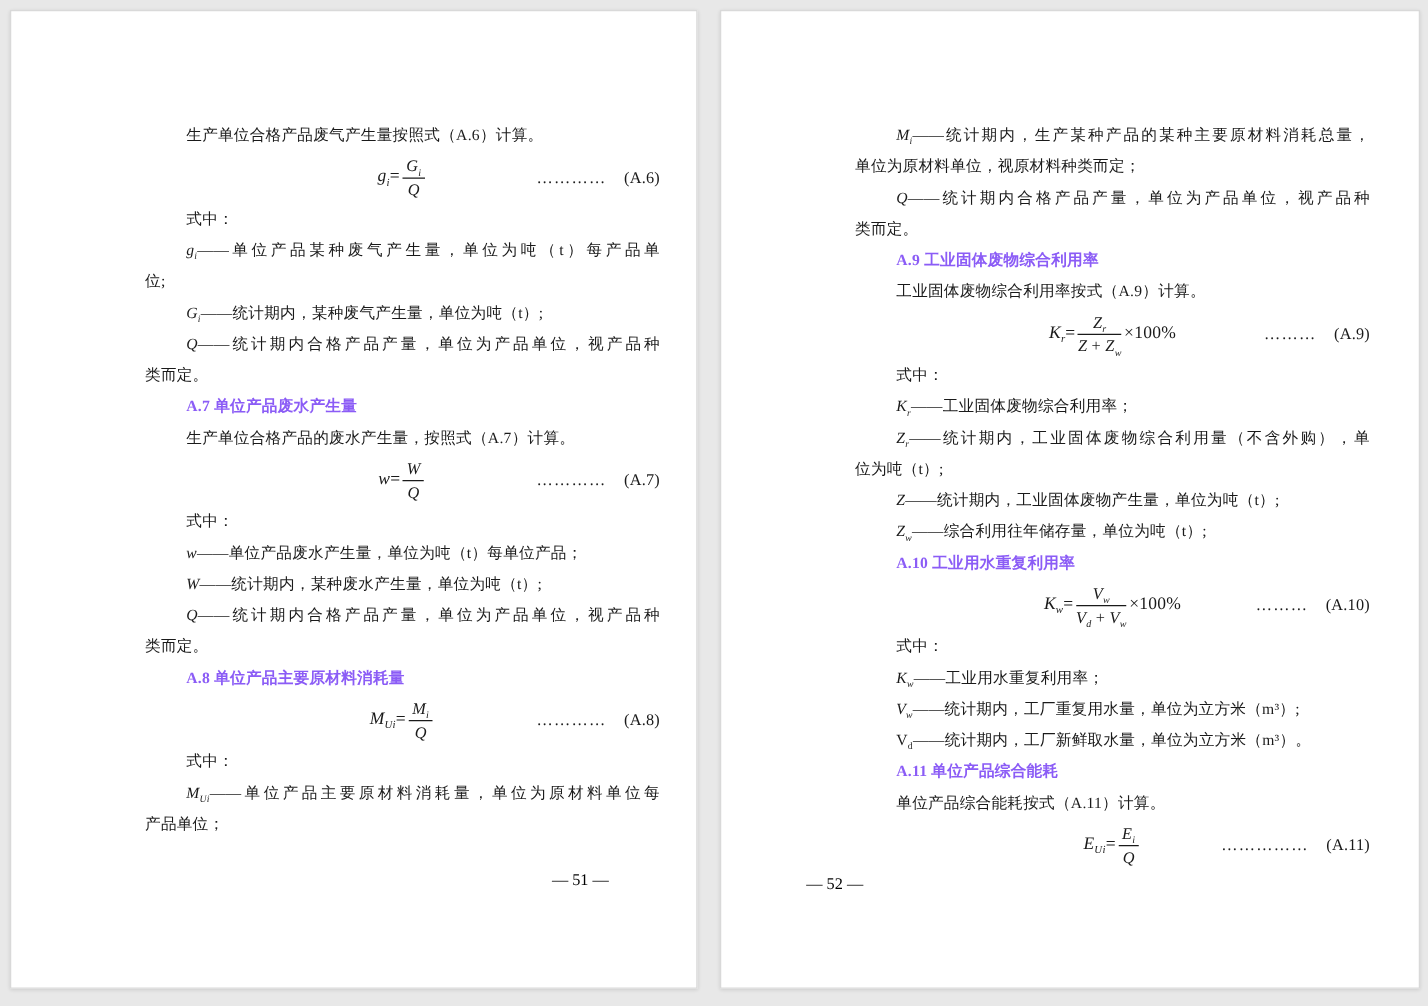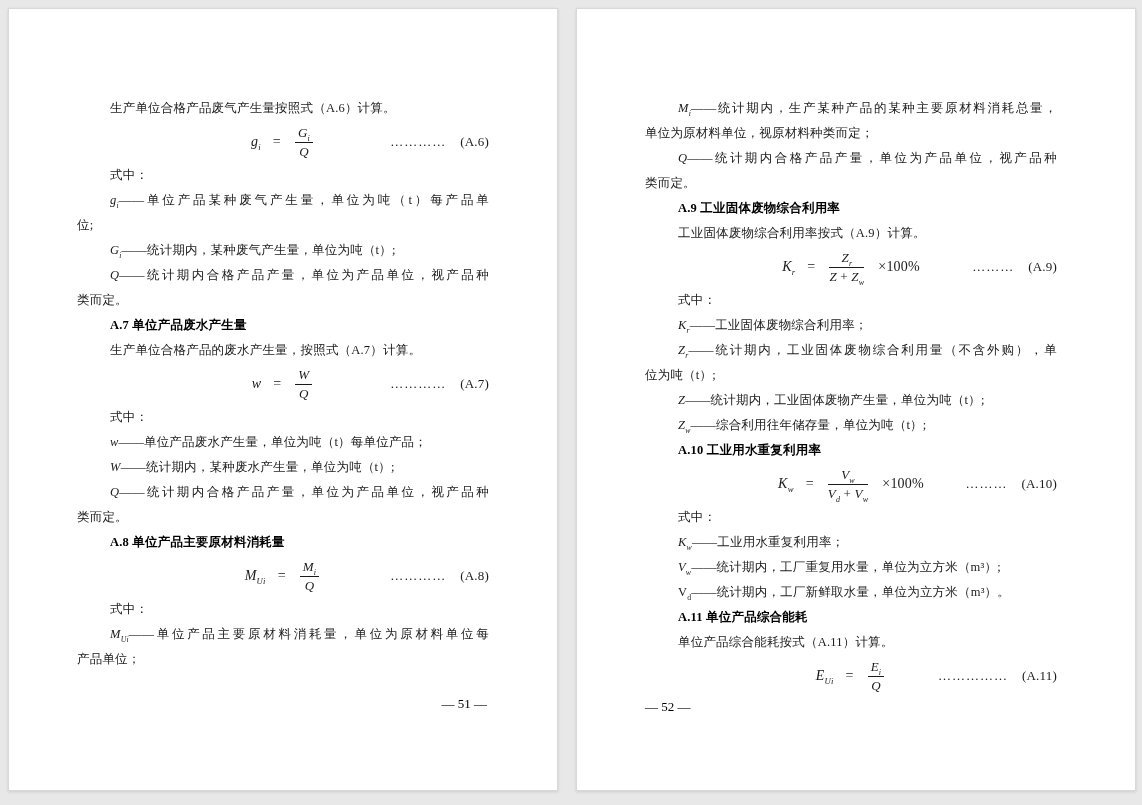--- a/index.html
+++ b/index.html
@@ -19,45 +19,46 @@
     box-sizing:border-box;
   }
   .page.left{left:8px;width:550px;}
   .page.right{left:576px;width:560px;}
   .content{
     padding-top:87px;
     padding-left:68px;
     width:412px;
     font-size:12.5px;
     letter-spacing:0.2px;
+    margin-left:39px;
   }
   .line{
     height:25px;line-height:25px;
     white-space:nowrap;
   }
   .line.ind{padding-left:33px;}
   .line.fill{
     white-space:normal;
     text-align:justify;
     text-align-last:justify;
   }
   .heading{
     height:25px;line-height:25px;
     padding-left:33px;
-    font-weight:bold;color:#000000;
+    font-weight:bold;color:#8b5cf6;
     white-space:nowrap;
   }
   .formula{
     height:42px;
     position:relative;
     display:flex;align-items:center;justify-content:center;
   }
   .eq{
     font-size:14px;
-    display:inline-flex;align-items:center;gap:12px;
+    display:inline-flex;align-items:center;
   }
   .var{font-style:italic;}
   sub{font-size:0.62em;line-height:0;}
   .frac{
     display:inline-block;text-align:center;vertical-align:middle;
     font-size:13px;margin:0 2px;
   }
   .frac .num{display:block;border-bottom:1px solid #1a1a1a;padding:0 3px 1px;}
   .frac .den{display:block;padding-top:1px;}
   .ftail{

